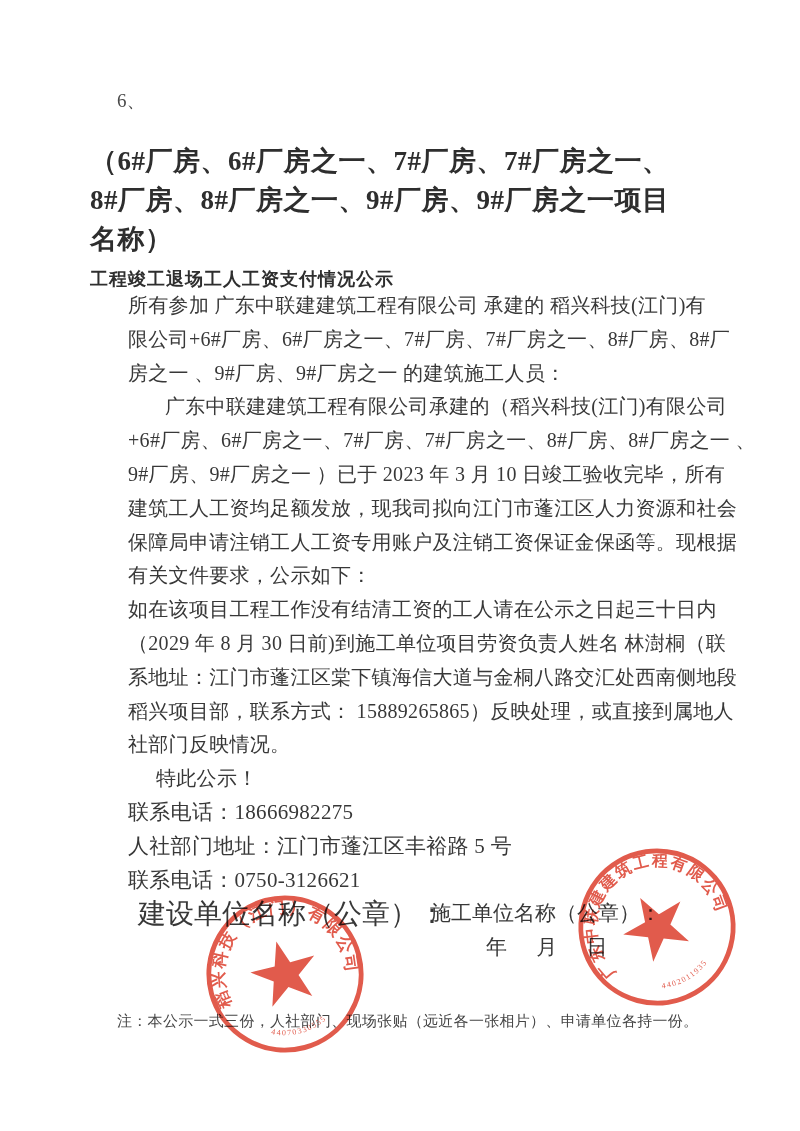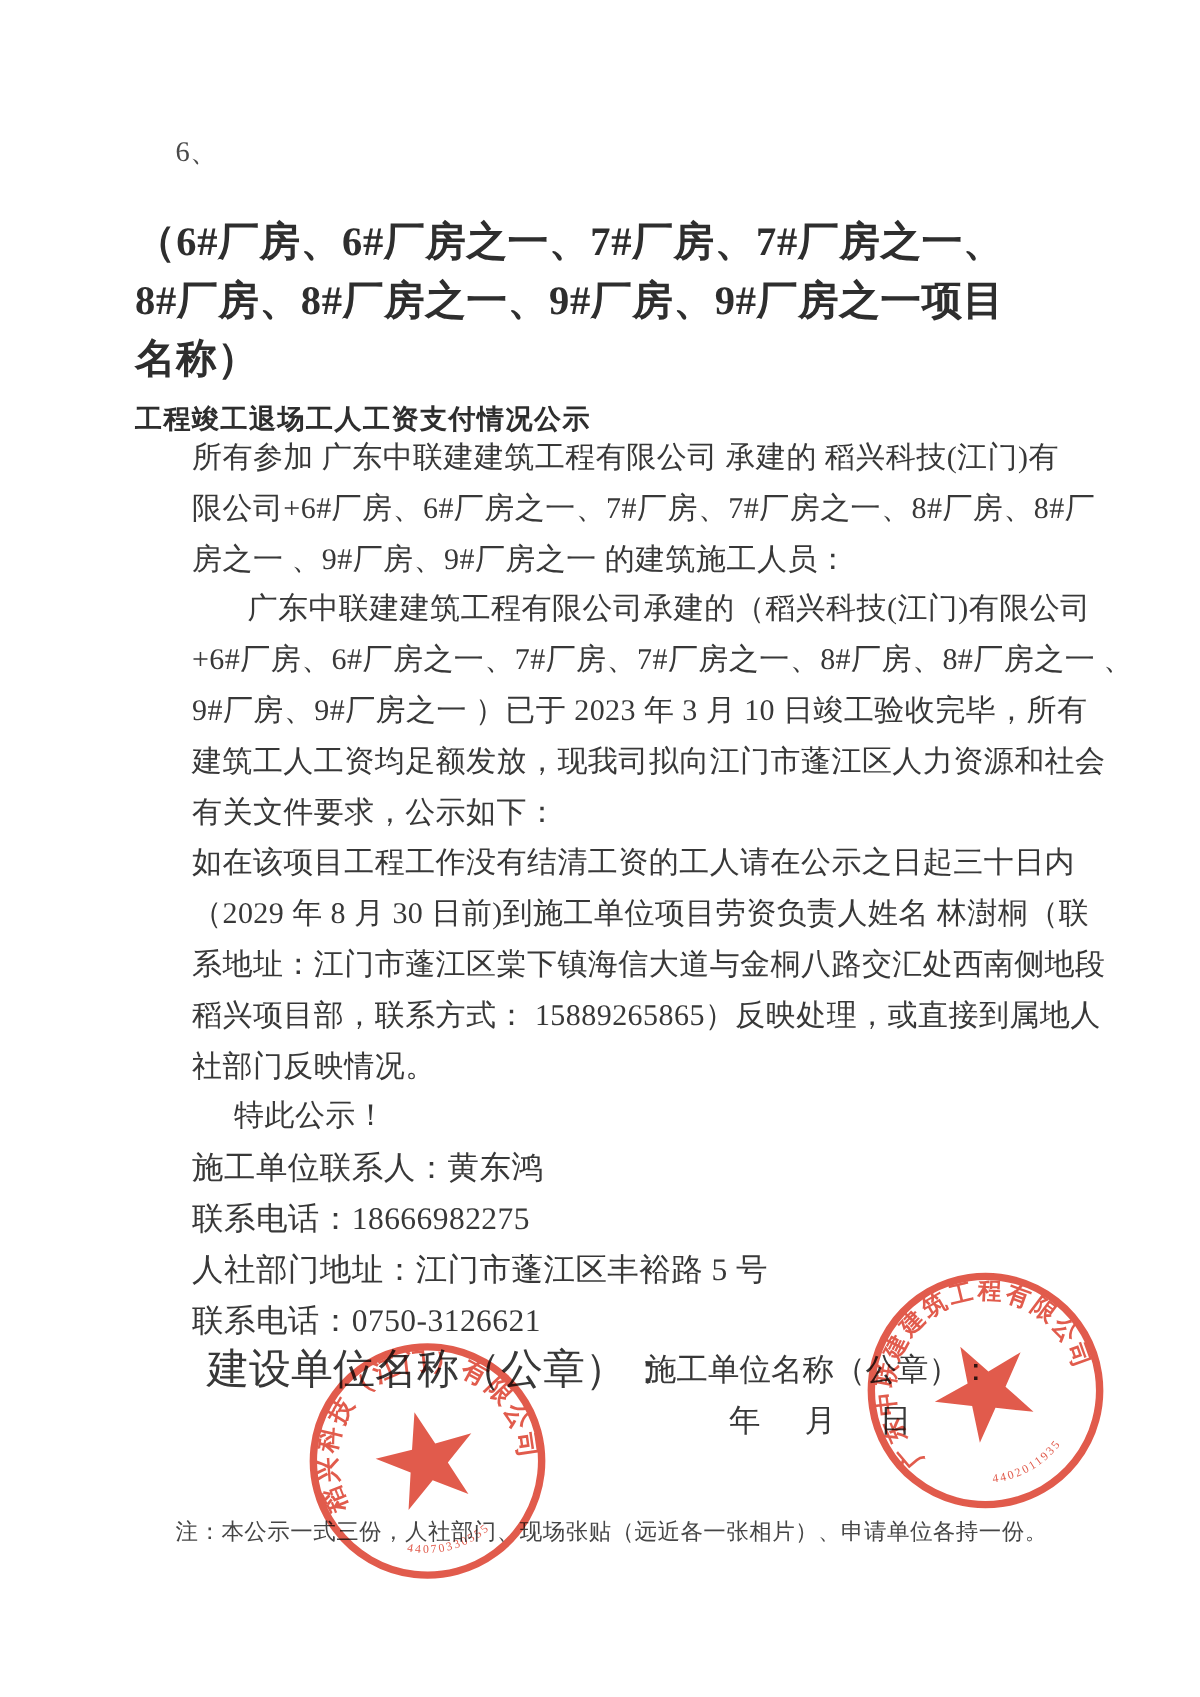--- a/index.html
+++ b/index.html
@@ -44,31 +44,31 @@
 
   <div class="body-block">
     <div class="line">所有参加 广东中联建建筑工程有限公司 承建的 稻兴科技(江门)有</div>
     <div class="line">限公司+6#厂房、6#厂房之一、7#厂房、7#厂房之一、8#厂房、8#厂</div>
     <div class="line">房之一 、9#厂房、9#厂房之一 的建筑施工人员：</div>
 
     <div class="line indent">广东中联建建筑工程有限公司承建的（稻兴科技(江门)有限公司</div>
     <div class="line">+6#厂房、6#厂房之一、7#厂房、7#厂房之一、8#厂房、8#厂房之一 、</div>
     <div class="line">9#厂房、9#厂房之一 ）已于 2023 年 3 月 10 日竣工验收完毕，所有</div>
     <div class="line">建筑工人工资均足额发放，现我司拟向江门市蓬江区人力资源和社会</div>
+    <div class="line">保障局申请注销工人工资专用账户及注销工资保证金保函等。现根据</div>
     <div class="line">有关文件要求，公示如下：</div>
 
     <div class="line">如在该项目工程工作没有结清工资的工人请在公示之日起三十日内</div>
     <div class="line">（2029 年 8 月 30 日前)到施工单位项目劳资负责人姓名 林澍桐（联</div>
     <div class="line">系地址：江门市蓬江区棠下镇海信大道与金桐八路交汇处西南侧地段</div>
     <div class="line">稻兴项目部，联系方式： 15889265865）反映处理，或直接到属地人</div>
     <div class="line">社部门反映情况。</div>
 
     <div class="line closing">特此公示！</div>
 
-    <div class="line contact">施工单位联系人：黄东鸿</div>
     <div class="line contact">联系电话：18666982275</div>
     <div class="line contact">人社部门地址：江门市蓬江区丰裕路 5 号</div>
     <div class="line contact">联系电话：0750-3126621</div>
 
     <div class="sig-row">
       <span class="sig-left">建设单位名称（公章）：</span>
       <span class="sig-right">施工单位名称（公章）：</span>
     </div>
     <div class="line date-row">年 月 日</div>
   </div>

